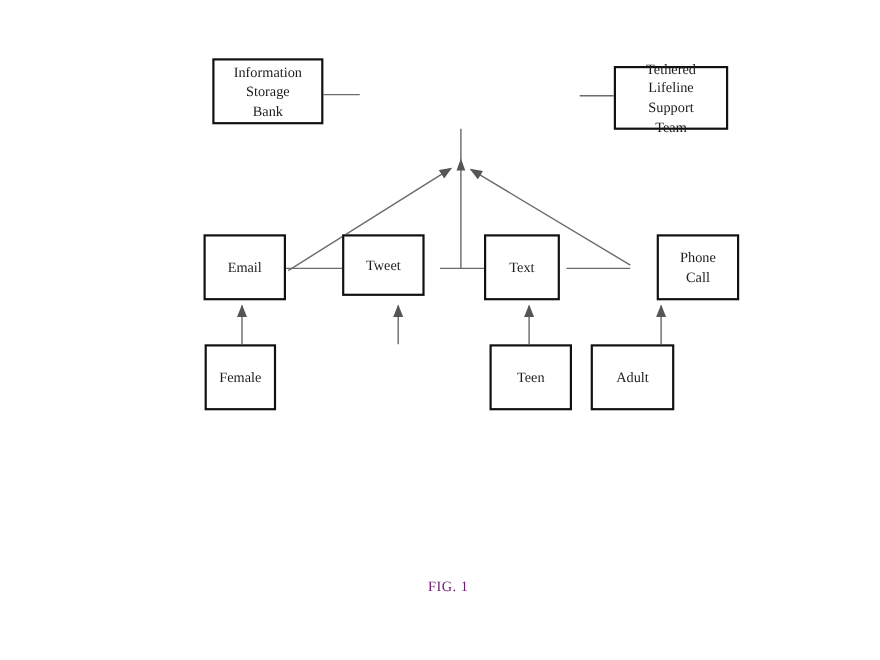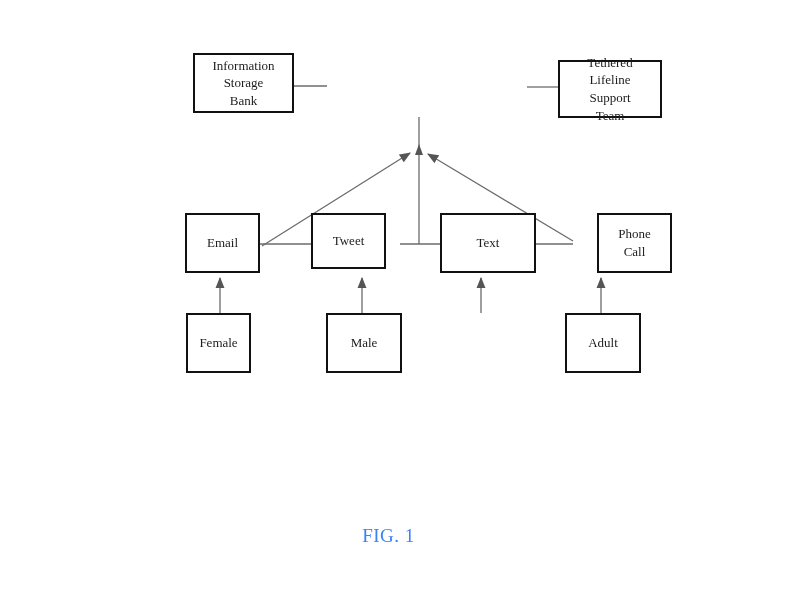--- a/index.html
+++ b/index.html
@@ -37,36 +37,36 @@
     white-space: pre-line;
     padding: 18px;
   }
   
   .node-info     { left: 193px; top: 53px;  width: 101px; height: 60px; }
   .node-hub      { left: 327px; top: 60px;  width: 200px; height: 57px; }
   .node-tethered { left: 558px; top: 60px;  width: 104px; height: 58px; }
   
   .node-email    { left: 185px; top: 213px; width: 75px;  height: 60px; }
   .node-tweet    { left: 311px; top: 213px; width: 75px;  height: 56px; }
-  .node-text     { left: 440px; top: 213px; width: 96px;  height: 60px; font-family: Liberation Serif, serif; }
+  .node-text     { left: 440px; top: 213px; width: 69px;  height: 60px; font-family: Liberation Serif, serif; }
   .node-phone    { left: 573px; top: 213px; width: 75px;  height: 60px; margin-left: 24px; }
   
   .node-female   { left: 186px; top: 313px; width: 65px;  height: 60px; }
   .node-male     { left: 326px; top: 313px; width: 76px;  height: 60px; }
   .node-teen     { left: 445px; top: 313px; width: 75px;  height: 60px; }
-  .node-adult    { left: 565px; top: 313px; width: 76px;  height: 60px; }
+  .node-adult    { left: 537px; top: 313px; width: 76px;  height: 60px; }
 
   .fig-caption {
     position: absolute;
-    left: 321px;
+    left: 340px;
     top: 525px;
     width: 135px;
     text-align: center;
-    font-size: 19px;
-    color: #3b82f6;
+    font-size: 13px;
+    color: #701a75;
     letter-spacing: 0.5px;
   }
 </style>
 </head>
 <body>
 
 <div id="stage">
 
   <svg id="connectors" viewBox="0 0 800 600" xmlns="http://www.w3.org/2000/svg">
     <defs>
@@ -100,17 +100,17 @@
 Lifeline
 Support Team</div>
 
   <div class="node node-email">Email</div>
   <div class="node node-tweet">Tweet</div>
   <div class="node node-text">Text</div>
   <div class="node node-phone">Phone
 Call</div>
 
   <div class="node node-female">Female</div>
-  <div class="node node-male">Male</div>
+  <div class="node node-teen">Teen</div>
   <div class="node node-adult">Adult</div>
 
   <div class="fig-caption">FIG. 1</div>
 </div>
 
 </body></html>

